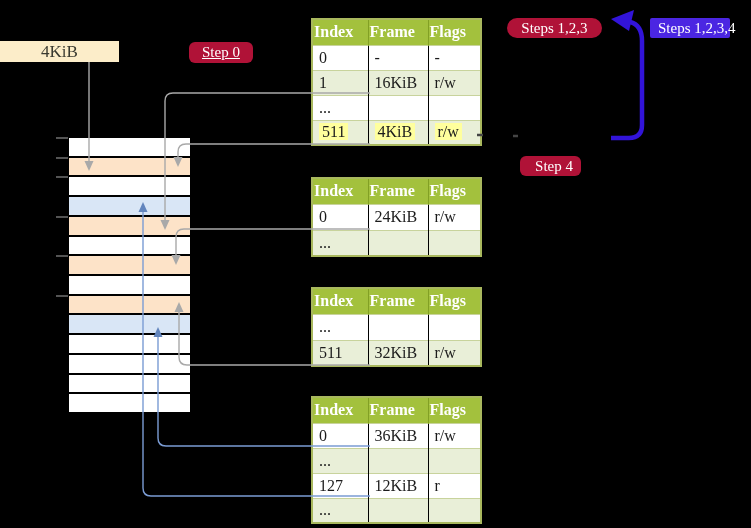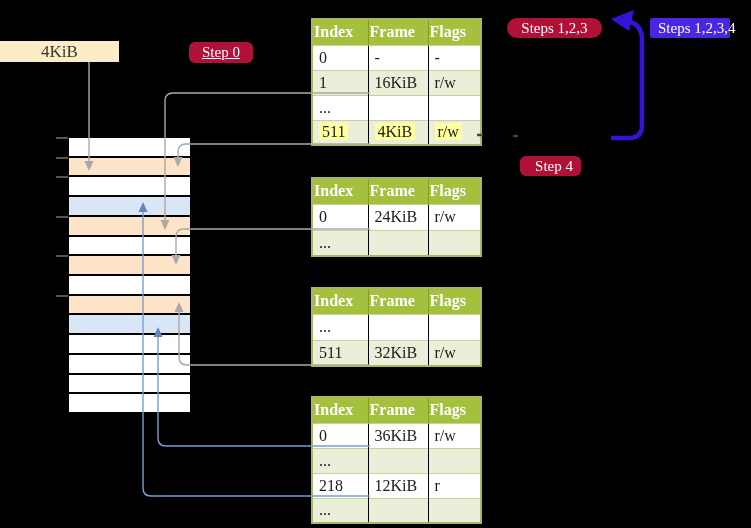--- a/index.html
+++ b/index.html
@@ -192,21 +192,21 @@
         <td><span>0</span></td>
         <td><span>36KiB</span></td>
         <td><span>r/w</span></td>
       </tr>
       <tr class="shade">
         <td><span>...</span></td>
         <td><span></span></td>
         <td><span></span></td>
       </tr>
       <tr>
-        <td><span>218</span></td>
+        <td><span>127</span></td>
         <td><span>12KiB</span></td>
         <td><span>r</span></td>
       </tr>
       <tr class="shade">
         <td><span>...</span></td>
         <td><span></span></td>
         <td><span></span></td>
       </tr>
     </tbody>
   </table>

